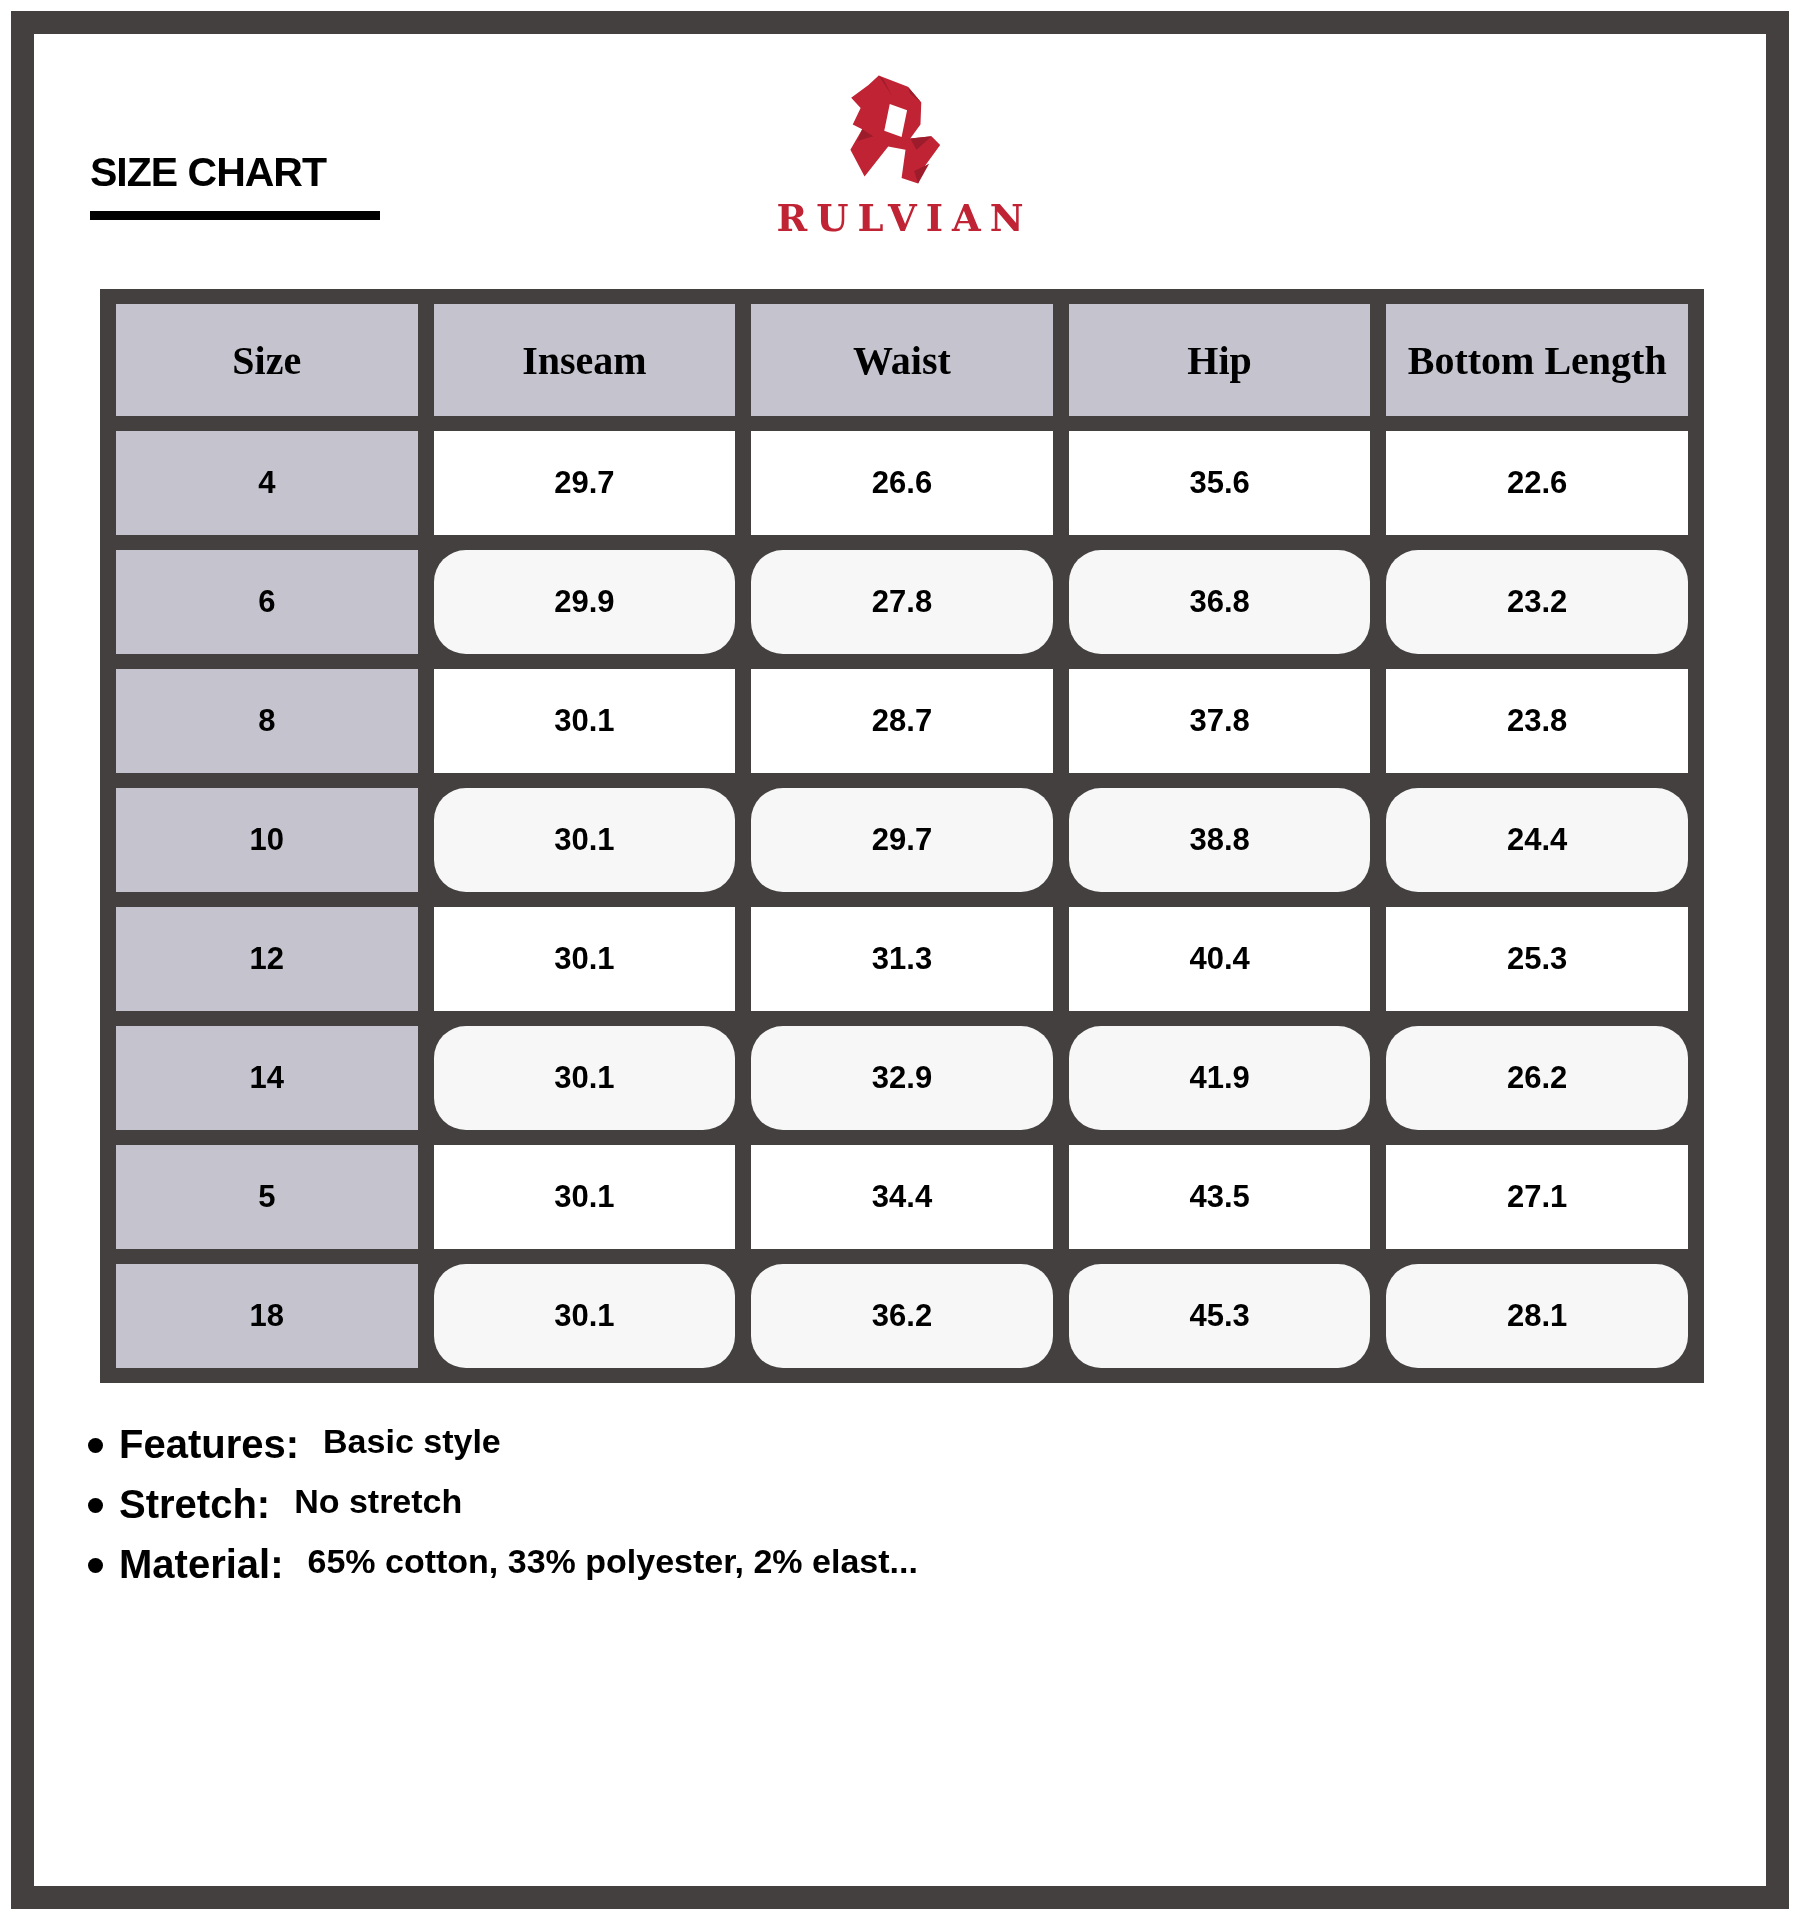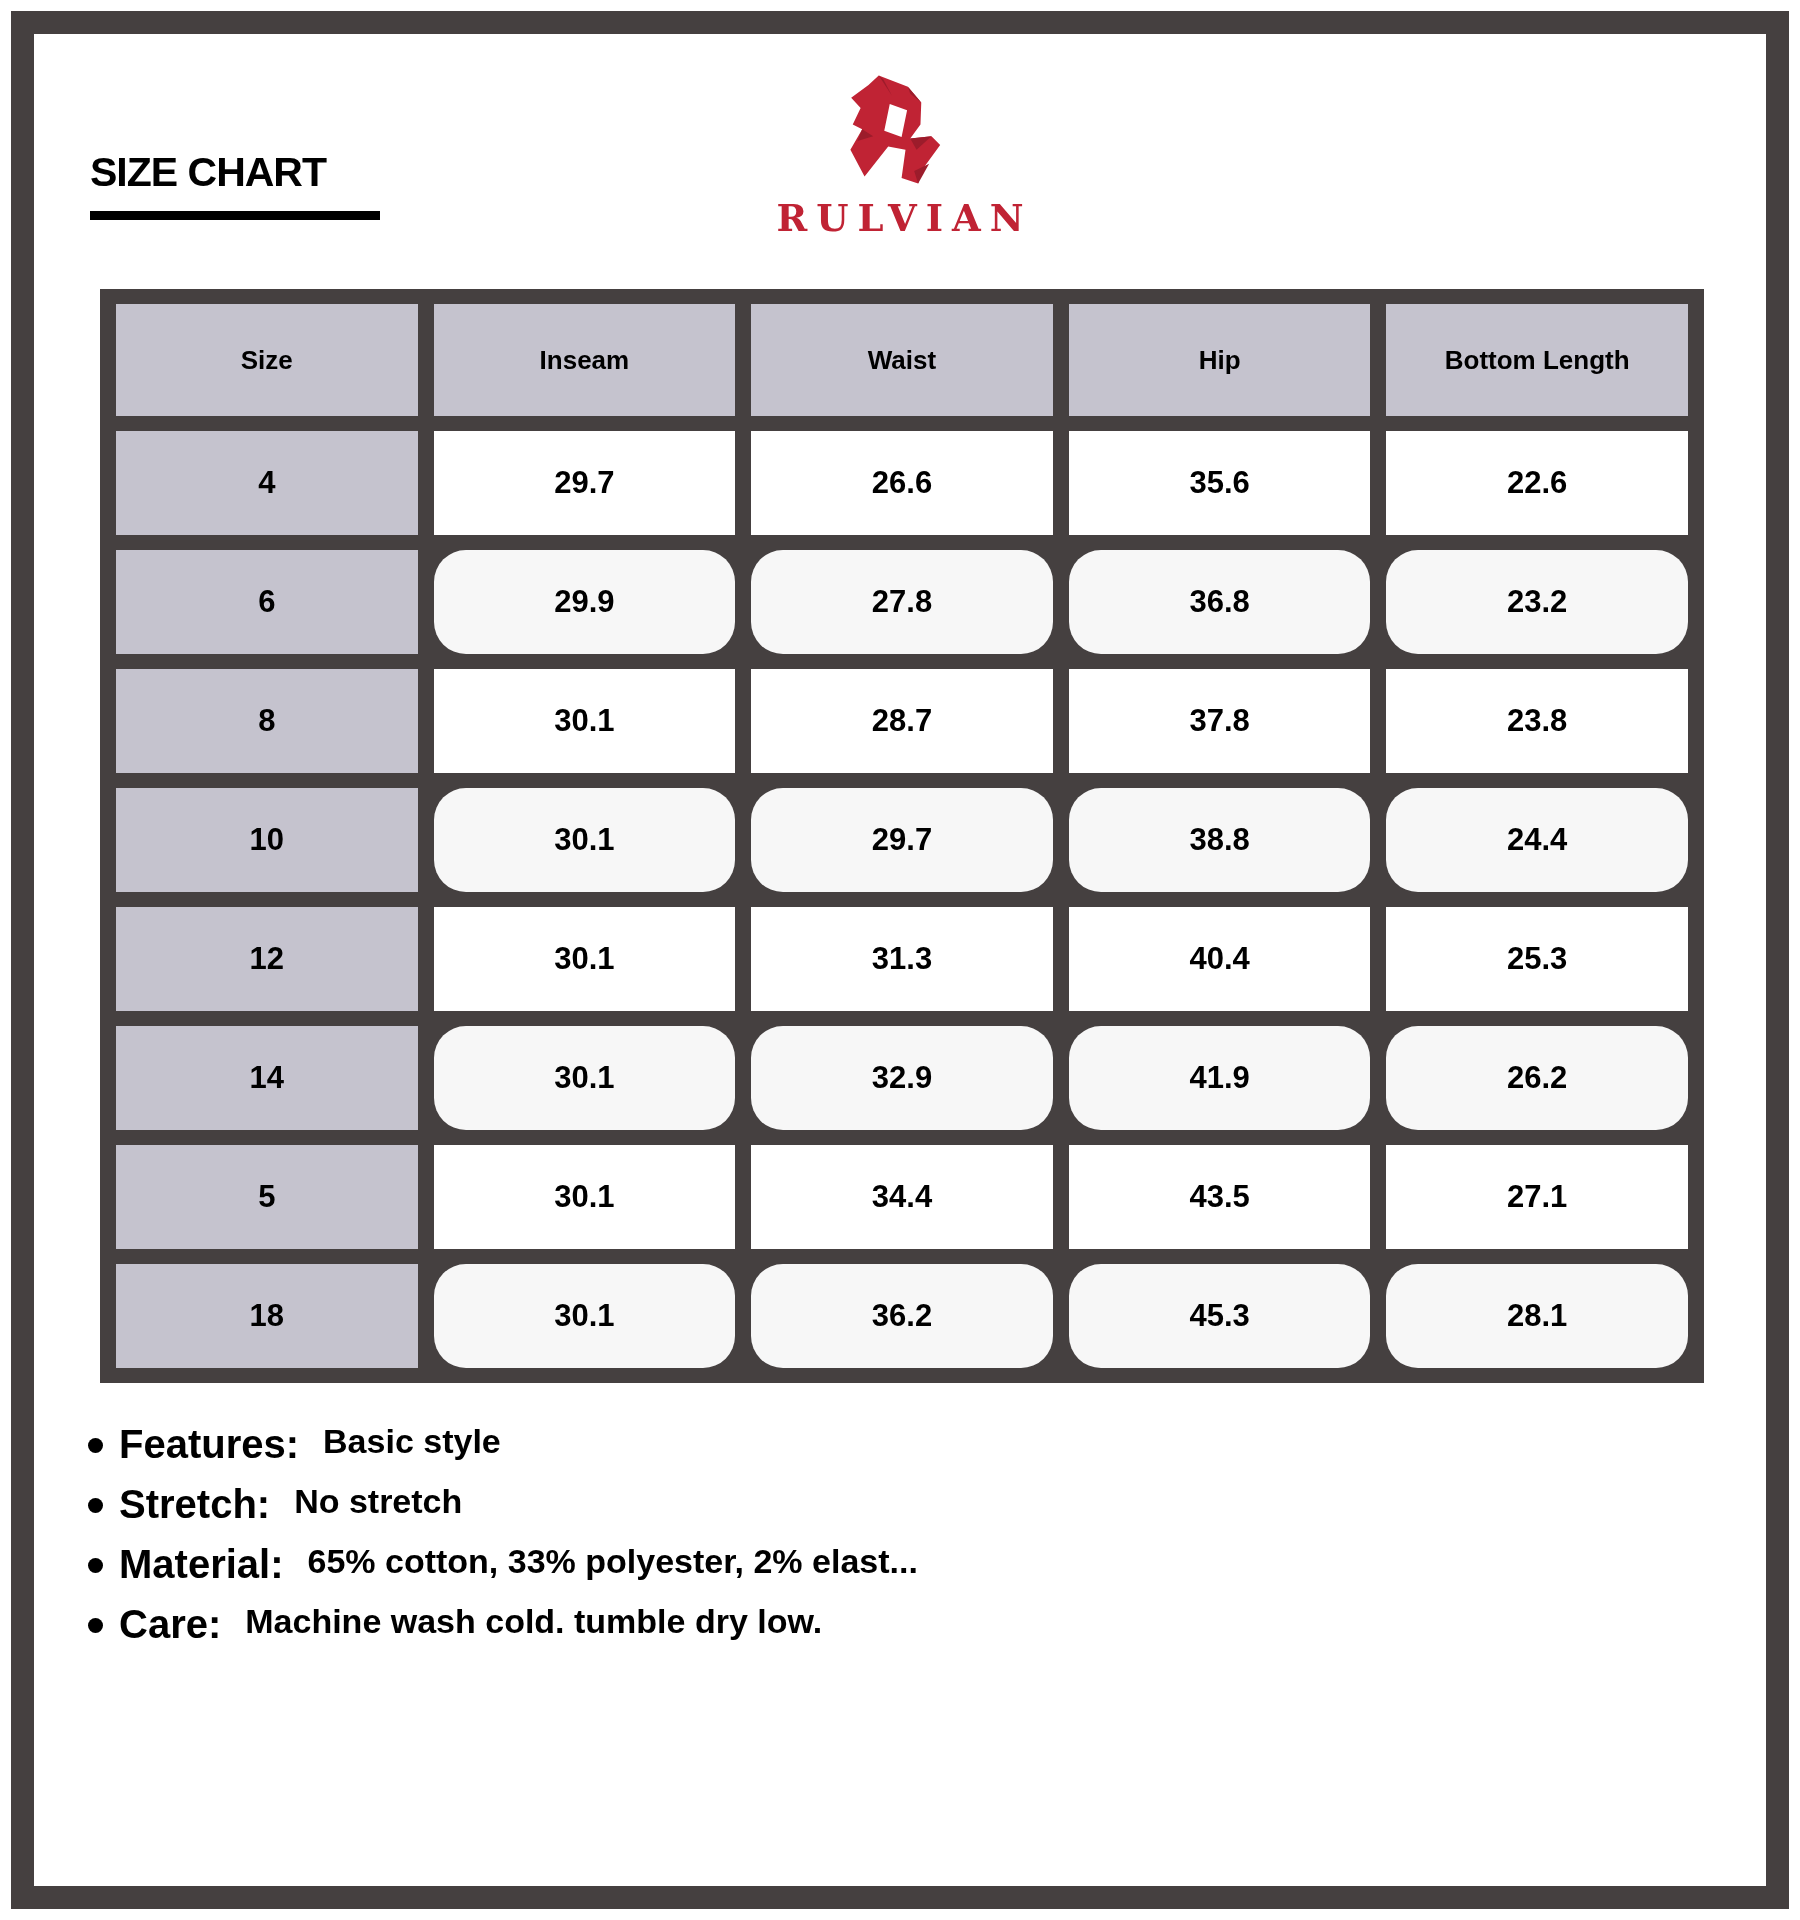--- a/index.html
+++ b/index.html
@@ -64,21 +64,22 @@
   .size-table th, .size-table td {
     text-align: center;
     vertical-align: middle;
     font-weight: bold;
     color: #000;
     padding: 0;
   }
   .size-table th {
     background: #c5c3ce;
     height: 112px;
-    font-size: 26px;
+    font-size: 40px;
+    font-family: Liberation Serif, serif;
   }
   .size-table td { height: 104px; font-size: 31px; }
   .size-table td.size-col { background: #c5c3ce; }
   .size-table tr.row-a td.data { background: #ffffff; }
   .size-table tr.row-b td.data { background: #f7f7f7; border-radius: 32px; }
   
   .details { position: absolute; left: 88px; top: 1422px; }
   .detail-item { display: flex; align-items: flex-start; margin-bottom: 15px; }
   .bullet-dot {
     flex: 0 0 15px;
@@ -194,18 +195,13 @@
   <div class="detail-item">
     <span class="bullet-dot"></span>
     <span class="detail-label">Stretch:</span>
     <span class="detail-value">No stretch</span>
   </div>
   <div class="detail-item">
     <span class="bullet-dot"></span>
     <span class="detail-label">Material:</span>
     <span class="detail-value">65% cotton, 33% polyester, 2% elast...</span>
   </div>
-  <div class="detail-item">
-    <span class="bullet-dot"></span>
-    <span class="detail-label">Care:</span>
-    <span class="detail-value">Machine wash cold. tumble dry low.</span>
-  </div>
 </div>
 
 </body></html>

